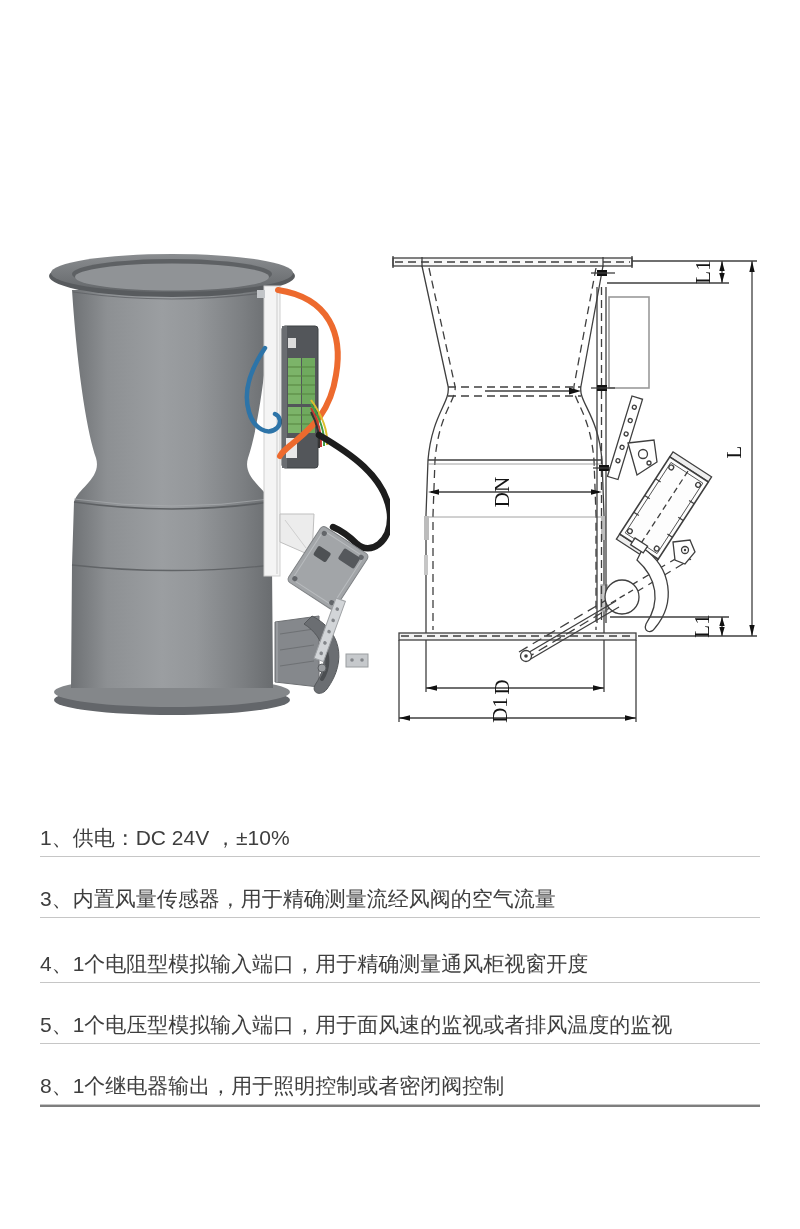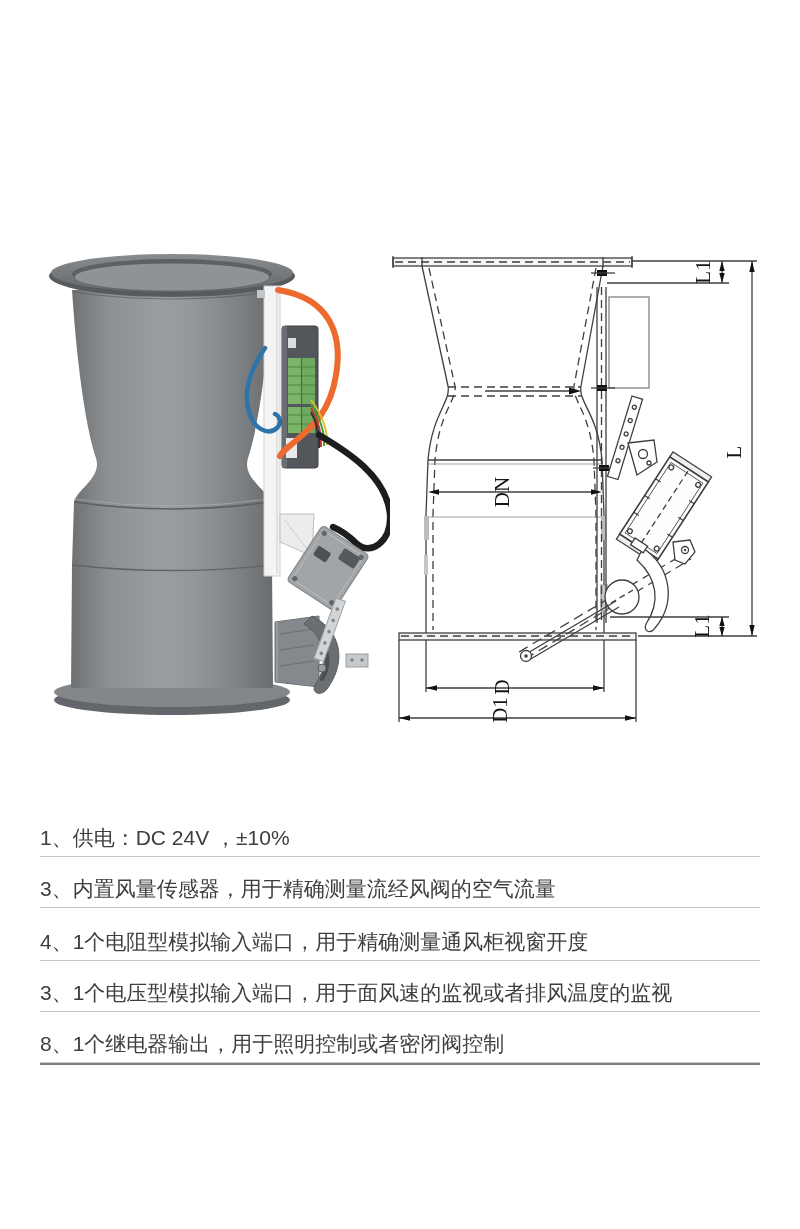--- a/index.html
+++ b/index.html
@@ -26,22 +26,22 @@
   .drawing{position:absolute;left:385px;top:230px;width:410px;height:500px;}
   .dim-label{font-family:"Liberation Serif","DejaVu Serif",serif;font-size:21px;fill:#141414;}
 
   
   .features{position:absolute;left:40px;top:810px;width:720px;color:#3e3e3e;}
   .frow{position:relative;height:32px;display:flex;align-items:flex-start;font-size:21px;}
   .fitem{white-space:nowrap;}
   .frow-1 .fitem:first-child{flex:0 0 341px;}
   hr.fdiv{border:none;border-top:1px solid #c6c6c6;margin:0;width:720px;}
   hr.fdiv.last{border-top:2px solid #7e7e7e;}
-  .mt14{margin-top:14px}.mt6{margin-top:6px}.mt18{margin-top:18px}.mt7{margin-top:7px}
-  .mt23{margin-top:20px}.mt9{margin-top:9px}.mt17{margin-top:17px}
+  .mt14{margin-top:14px}.mt6{margin-top:6px}.mt18{margin-top:28px}.mt7{margin-top:7px}
+  .mt23{margin-top:32px}.mt9{margin-top:9px}.mt17{margin-top:17px}
 </style>
 </head>
 <body>
 
 <div class="page">
 
 
   <svg class="photo" viewBox="0 0 360 500" xmlns="http://www.w3.org/2000/svg">
     <defs>
       <linearGradient id="bodyG" x1="0" y1="0" x2="1" y2="0">
@@ -293,21 +293,21 @@
     <hr class="fdiv mt6">
     <div class="frow mt18">
       <span class="fitem">3、内置风量传感器，用于精确测量流经风阀的空气流量</span>
     </div>
     <hr class="fdiv mt7">
     <div class="frow mt23">
       <span class="fitem">4、1个电阻型模拟输入端口，用于精确测量通风柜视窗开度</span>
     </div>
     <hr class="fdiv mt7">
     <div class="frow mt18">
-      <span class="fitem">3、1个电压型模拟输入端口，用于面风速的监视或者排风温度的监视</span>
+      <span class="fitem">5、1个电压型模拟输入端口，用于面风速的监视或者排风温度的监视</span>
     </div>
     <hr class="fdiv mt9">
     <div class="frow mt18">
       <span class="fitem">8、1个继电器输出，用于照明控制或者密闭阀控制</span>
     </div>
     <hr class="fdiv mt9">
     <hr class="fdiv mt17 last">
   </section>
 
 </div>

